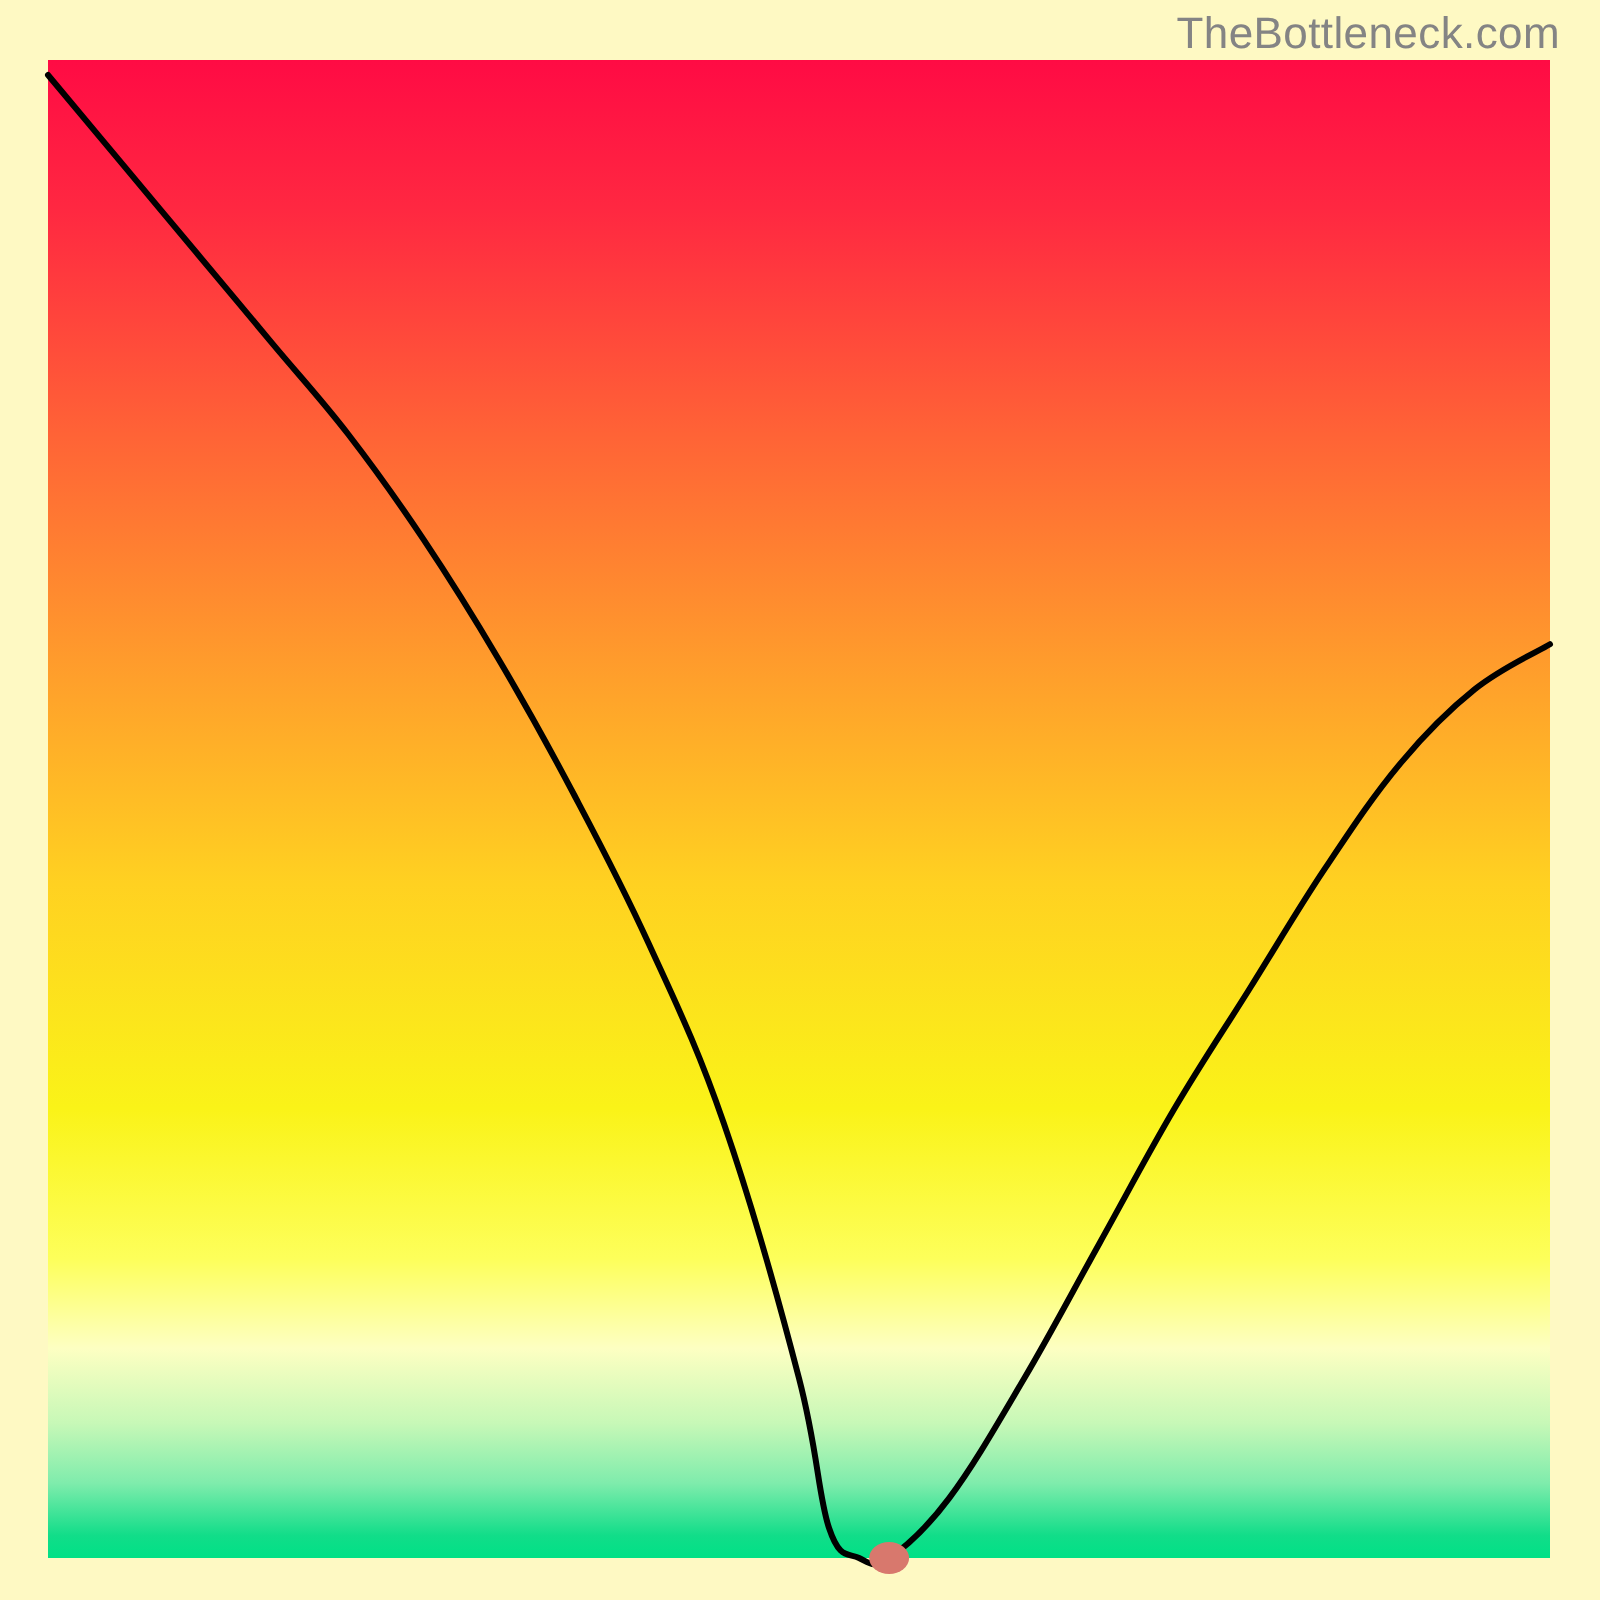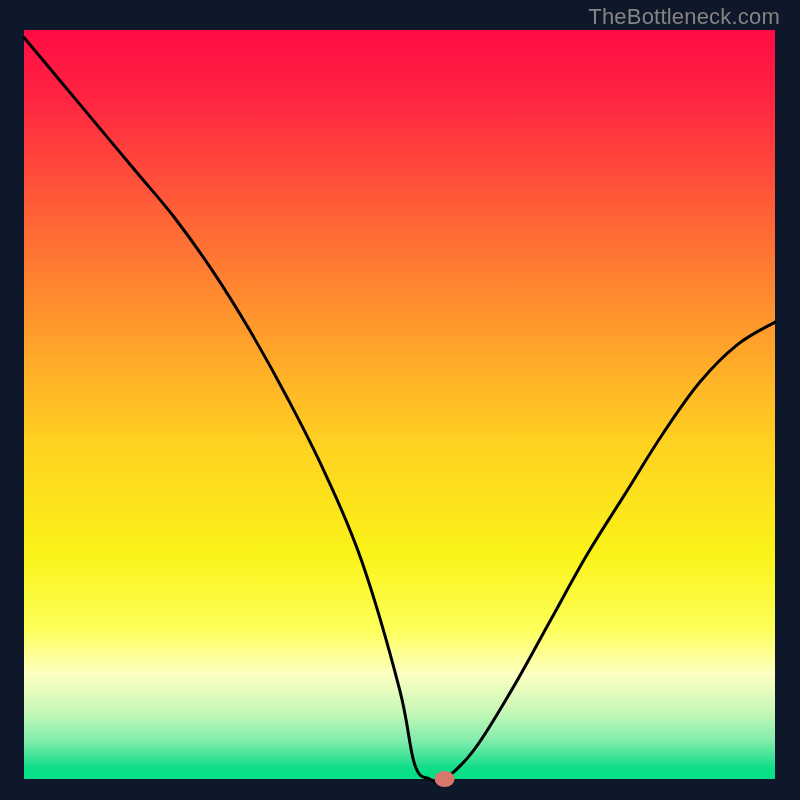--- a/index.html
+++ b/index.html
@@ -7,21 +7,21 @@
     padding: 0;
     width: 800px;
     height: 800px;
     background: #000000;
     overflow: hidden;
   }
   .container {
     position: relative;
     width: 800px;
     height: 800px;
-    background: #0f172a;
+    background: #fef9c3;
   }
   .watermark {
     position: absolute;
     top: 4px;
     right: 20px;
     font-family: Arial, Helvetica, sans-serif;
     font-size: 22px;
     font-weight: 500;
     color: #848484;
     letter-spacing: 0.2px;

